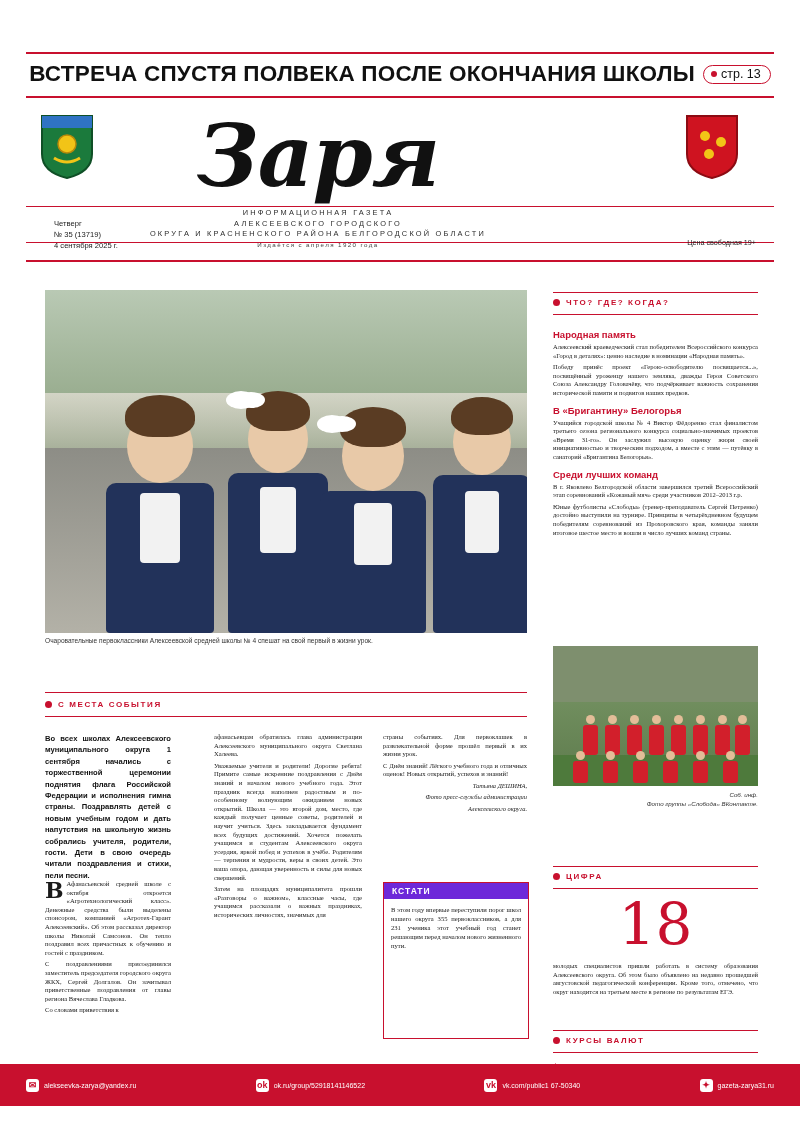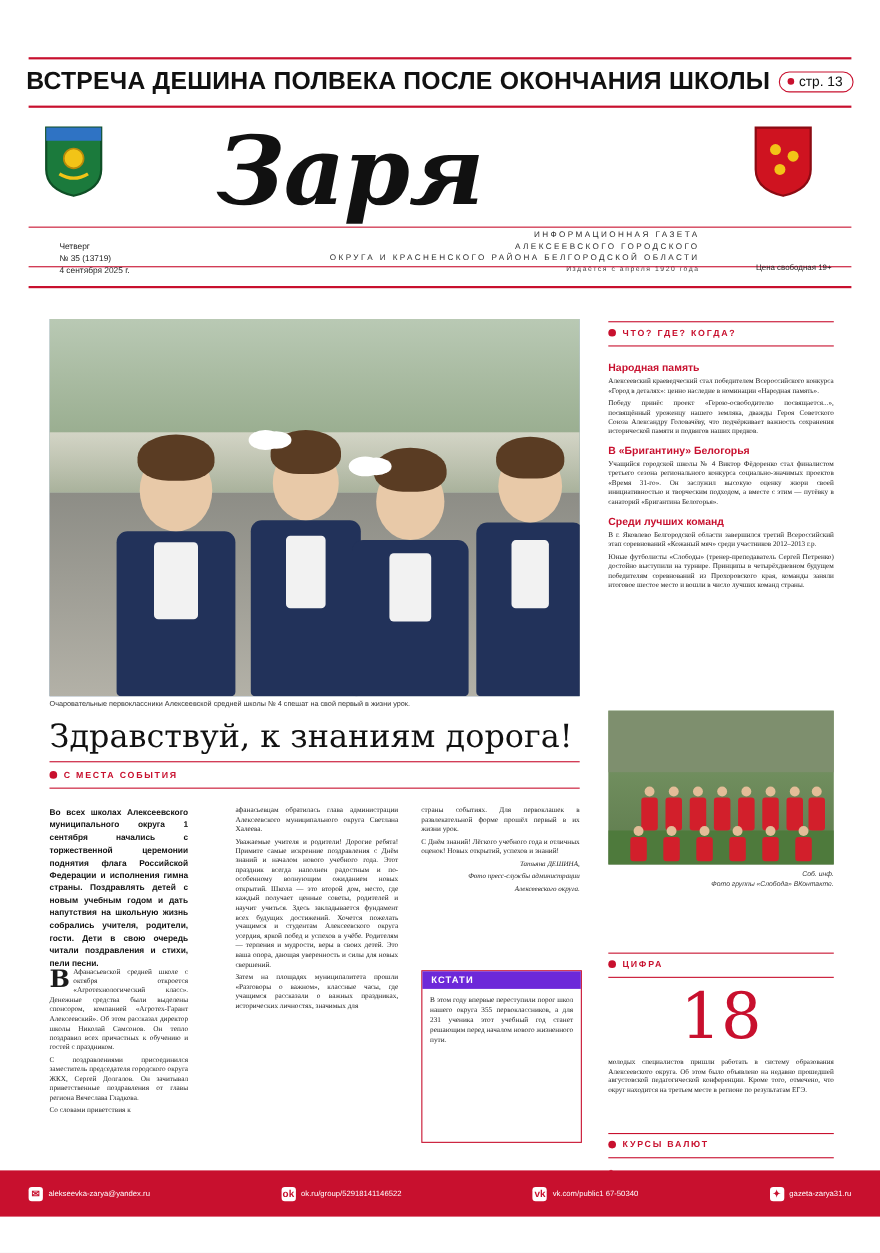--- a/index.html
+++ b/index.html
@@ -30,21 +30,21 @@
   .crest{position:absolute;width:54px;height:66px;}
   .crest.left{left:40px;top:14px;}
   .crest.right{left:685px;top:14px;}
   .crest svg{display:block;}
   .zarya{
     position:absolute;left:0;right:0;top:8px;text-align:center;
     font-family:"DejaVu Serif", serif;font-weight:bold;font-style:italic;
     font-size:86px;line-height:96px;color:#111;letter-spacing:-1px;
   }
   .subtitle{
-    position:absolute;left:0;right:0;top:108px;text-align:right;
+    position:absolute;left:0;right:0;top:108px;text-align:center;
     font-family:"Liberation Sans", sans-serif;font-size:7.4px;color:#2b2b2b;
     letter-spacing:2.2px;line-height:10.5px;text-transform:uppercase;
   }
   .subtitle .s3{font-size:6.2px;letter-spacing:1.4px;color:#444;text-transform:none;}
   .mast-rule{position:absolute;left:26px;top:142px;width:748px;height:1px;background:#c8102e;}
   .mast-rule2{position:absolute;left:26px;top:106px;width:748px;height:1px;background:#c8102e;}
   
   .issue{
     position:absolute;left:54px;top:218px;width:120px;
     font-family:"Liberation Sans", sans-serif;font-size:7.6px;line-height:11px;color:#222;
@@ -167,21 +167,21 @@
   .foot-item{display:flex;align-items:center;gap:5px;}
   .foot-spacer{flex:1;}
 </style>
 </head>
 <body>
 
 <div class="page">
 
   <div class="banner-rule-top"></div>
   <div class="top-banner">
-    <span class="banner-title">ВСТРЕЧА ДЕШИНА ПОЛВЕКА ПОСЛЕ ОКОНЧАНИЯ ШКОЛЫ</span>
+    <span class="banner-title">ВСТРЕЧА СПУСТЯ ПОЛВЕКА ПОСЛЕ ОКОНЧАНИЯ ШКОЛЫ</span>
     <span class="banner-ref">
       <span class="dot-red"></span>
       <span>стр. 13</span>
     </span>
   </div>
   <div class="banner-rule-bot"></div>
 
   <div class="masthead">
     <div class="crest left">
       <svg width="54" height="66" viewBox="0 0 54 66">
@@ -245,21 +245,20 @@
     </div>
     <div class="kid" style="left:382px;width:110px;height:230px;">
       <div class="torso" style="width:98px;height:158px;bottom:0;"></div>
       <div class="shirt" style="width:34px;height:62px;bottom:80px;"></div>
       <div class="head" style="width:58px;height:66px;bottom:158px;"></div>
       <div class="hair" style="width:62px;height:38px;bottom:198px;"></div>
     </div>
   </div>
   <div class="photo-cap">Очаровательные первоклассники Алексеевской средней школы № 4 спешат на свой первый в жизни урок.</div>
 
-  <div class="headline">Здравствуй, к знаниям дорога!</div>
   <div class="rubric" style="left:45px;top:700px;">
     <span class="bullet"></span>
     <span>С МЕСТА СОБЫТИЯ</span>
   </div>
   <div class="rubric-line" style="left:45px;top:692px;width:482px;"></div>
   <div class="rubric-line" style="left:45px;top:716px;width:482px;"></div>
 
   <div class="lead">Во всех школах Алексеевского муниципального округа 1 сентября начались с торжественной церемонии поднятия флага Российской Федерации и исполнения гимна страны. Поздравлять детей с новым учебным годом и дать напутствия на школьную жизнь собрались учителя, родители, гости. Дети в свою очередь читали поздравления и стихи, пели песни.</div>
 
   <div class="col" style="left:45px;top:880px;width:126px;">

